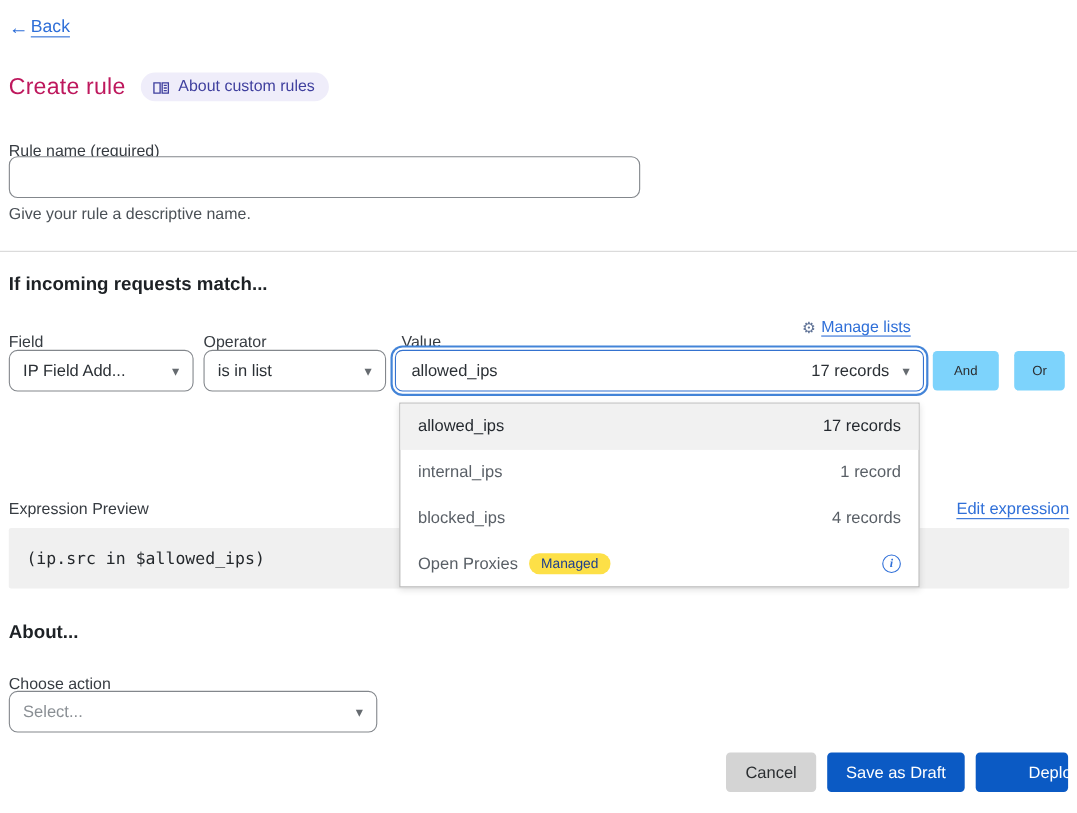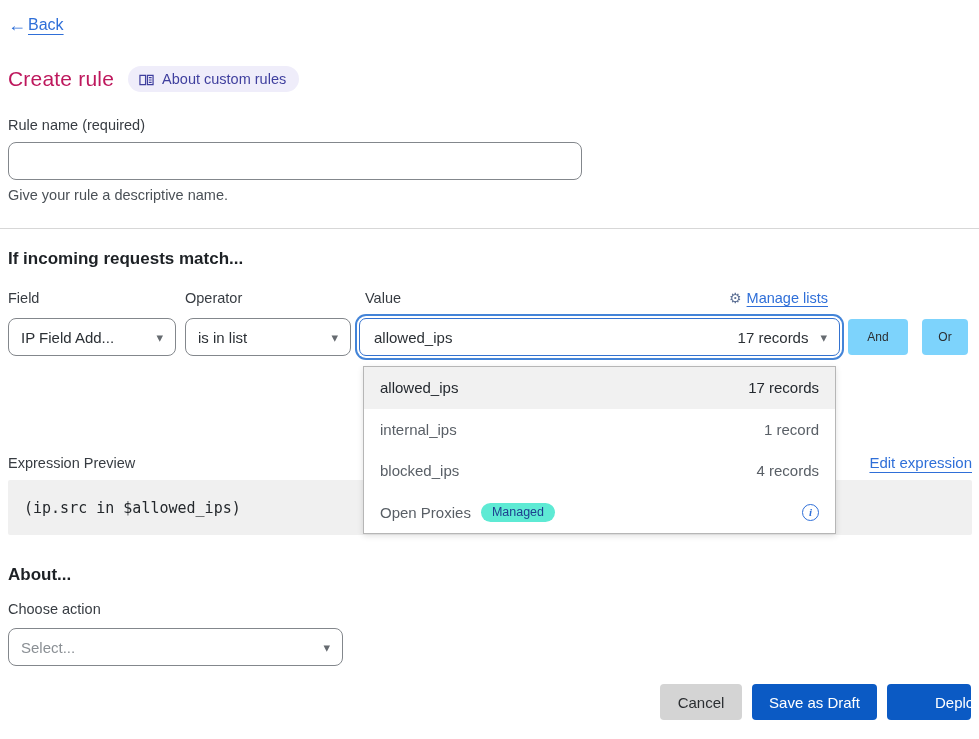--- a/index.html
+++ b/index.html
@@ -12,21 +12,21 @@
   .back .arrow { font-size:18px; line-height:1; }
   .back .back-label { text-decoration:underline; text-underline-offset:4px; }
 
   
   .header { position:absolute; left:8px; top:66px; display:flex; align-items:center; gap:14px; }
   .page-title { font-size:21px; font-weight:normal; color:#be185d; letter-spacing:.2px; }
   .about-pill { display:flex; align-items:flex-end; gap:8px; background:#efedfa; color:#3f3f9e; border-radius:14px; padding:5px 13px 5px 11px; font-size:14.5px; cursor:pointer; }
   .about-pill svg { display:block; }
 
   
-  .field-label { font-size:14.5px; color:#373c42; }
+  .field-label { font-size:14.5px; color:#373c42;margin-top:13px; }
   .lbl-rulename { position:absolute; left:8px; top:117px; }
   .rule-input { position:absolute; left:8px; top:142px; width:574px; height:38px; border:1px solid #83878c; border-radius:8px; background:#fff; font-size:15px; padding:0 12px; color:#222; outline:none; }
   .helper { position:absolute; left:8px; top:187px; font-size:14.5px; color:#4b5157; }
 
   .divider { position:absolute; left:0; top:228px; width:979px; height:1px; background:#d7d7d7; }
 
   .section-h { position:absolute; left:8px; font-size:17px; font-weight:bold; color:#1d2125; }
   .h-match { top:249px; }
 
   .lbl-field { position:absolute; left:8px; top:290px; }
@@ -50,21 +50,21 @@
   .btn-and { left:848px; width:60px; }
   .btn-or { left:922px; width:46px; }
 
   
   .dropdown { position:absolute; left:363px; top:366px; width:473px; background:#fff; border:1px solid #b6b6b6; box-shadow:0 2px 6px rgba(0,0,0,.12); z-index:5; }
   .dd-item { height:41.5px; display:flex; align-items:center; justify-content:space-between; padding:0 16px; font-size:15px; color:#595f66; cursor:pointer; }
   .dd-item.highlighted { background:#f1f1f1; color:#24292f; }
   .dd-item.highlighted .dd-records { color:#24292f; }
   .dd-records { font-size:15px; color:#595f66; }
   .dd-left { display:flex; align-items:center; gap:10px; }
-  .managed-badge { background:#5eead4; color:#1e3f8f; border-radius:11px; padding:2.5px 11px; font-size:12.5px;text-align:center; }
+  .managed-badge { background:#fde047; color:#1e3f8f; border-radius:11px; padding:2.5px 11px; font-size:12.5px;text-align:center; }
   .info-icon { width:17px; height:17px; border:1.5px solid #2f6fd8; border-radius:50%; color:#2f6fd8; font-size:11px; font-weight:bold; display:flex; align-items:center; justify-content:center; font-family:"Liberation Serif", serif; font-style:italic; }
 
   
   .lbl-expr { position:absolute; left:8px; top:455px; font-size:14.5px; color:#373c42; }
   .edit-expr { position:absolute; top:454px; left:866px; width:106px; text-align:right; color:#2f6fd8; font-size:15px; text-decoration:underline; text-underline-offset:4px; cursor:pointer; white-space:nowrap; }
   .code-block { position:absolute; left:8px; top:480px; width:964px; height:55px; background:#f0f0f0; border-radius:2px; display:flex; align-items:center; padding:0 16px; }
   .code { font-family:"DejaVu Sans Mono","Liberation Mono",monospace; font-size:15px; color:#24282c; }
 
   .h-then { top:565px; }
   .lbl-action { position:absolute; left:8px; top:601px; }

